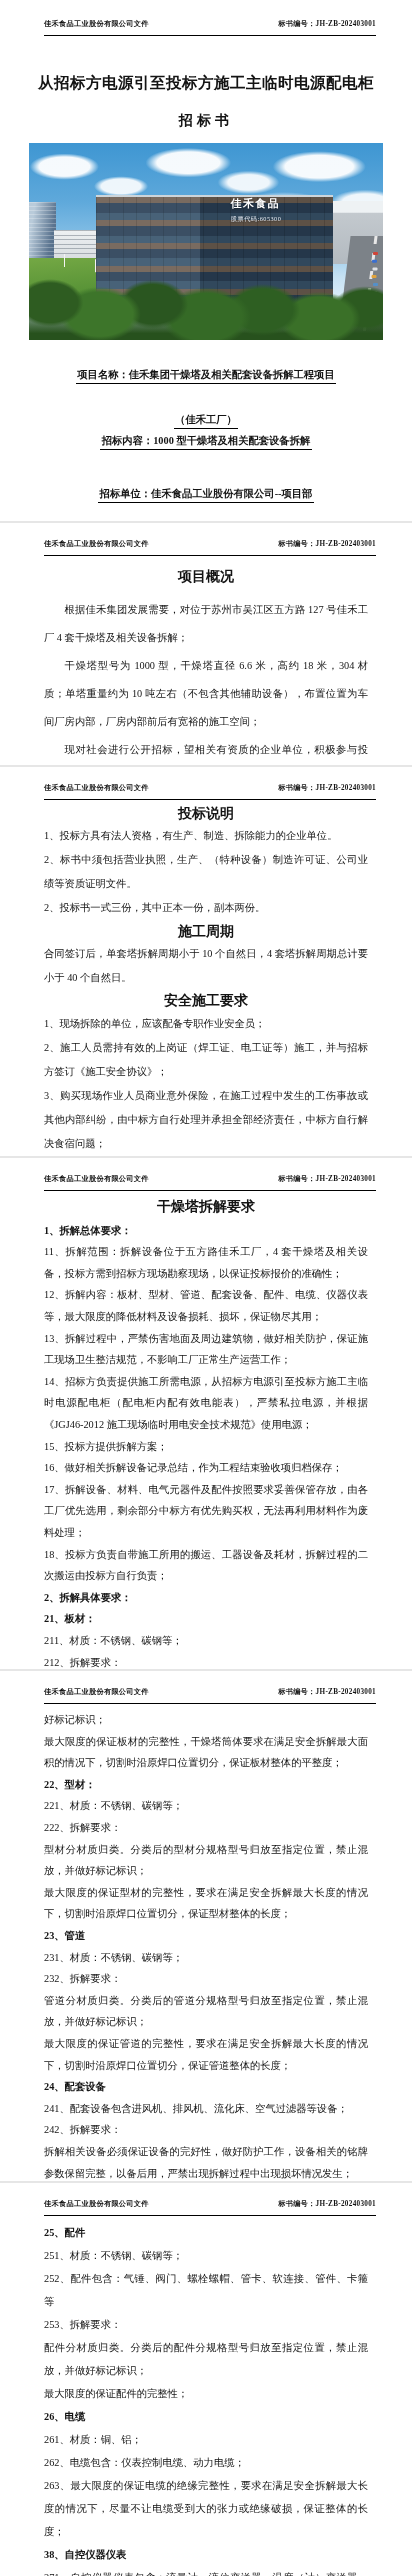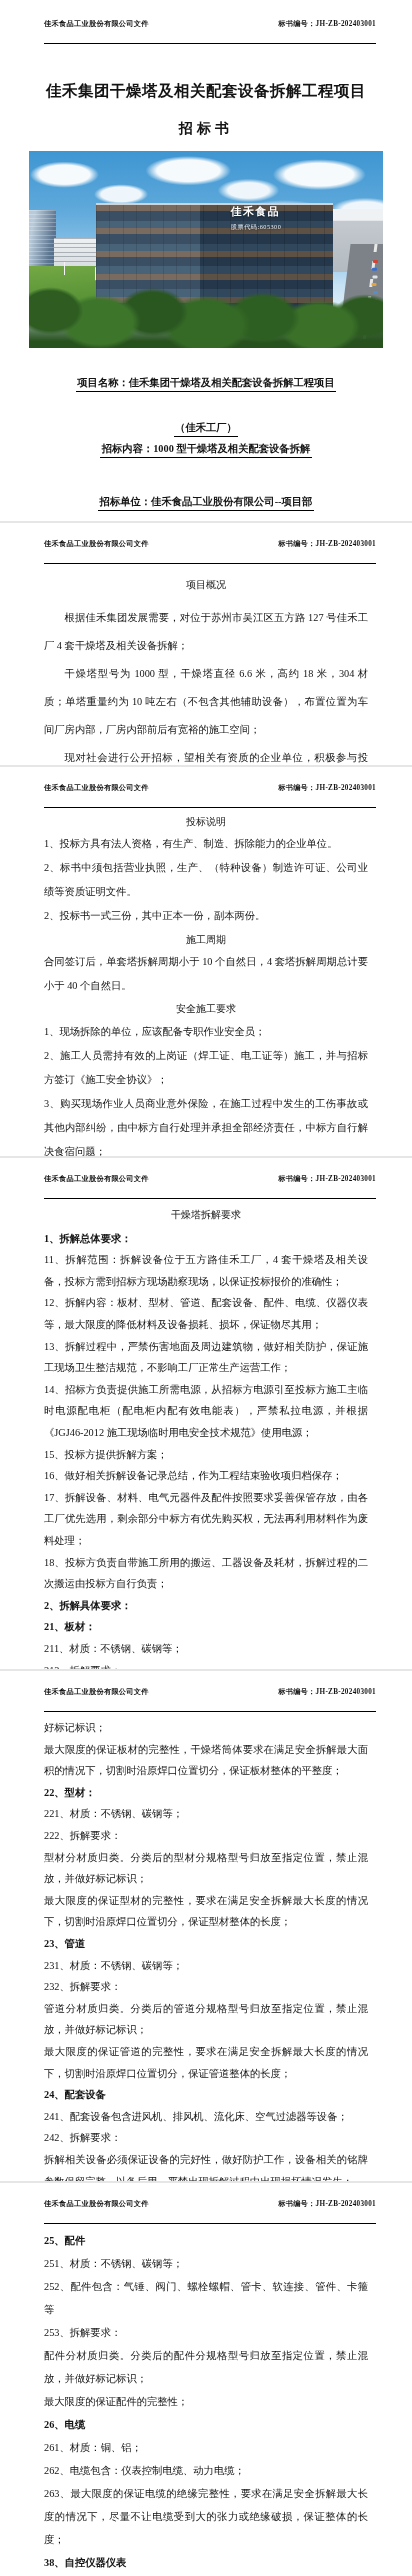--- a/index.html
+++ b/index.html
@@ -11,28 +11,28 @@
     -webkit-font-smoothing:antialiased;
   }
   .page{background:#ffffff;overflow:hidden;position:relative;margin-bottom:2.1px}
   #content-pages{display:contents}
   #content-pages .page:last-child{margin-bottom:0}
   .hp1{height:521px}.hp2{height:242px}.hp3{height:389px}
   .hp4{height:511px}.hp5{height:510px}.hp6{height:510px}
 
   .phdr{
     display:flex;justify-content:space-between;align-items:flex-end;
-    margin:15.5px 36px 0 44px;padding-bottom:14px;border-bottom:1.5px solid #000;
+    margin:15.5px 36px 0 44px;padding-bottom:6px;border-bottom:1.5px solid #000;
     font-size:7.2px;font-weight:700;letter-spacing:0.3px;
   }
   .pg1 .phdr{margin-top:18.5px}
 
   .pbody{margin:5.2px 44px 0 44px;font-size:10.3px}
   .blk{text-align:justify}
-  .h{text-align:center;font-size:10px;font-weight:400;line-height:17.5px;margin:2.1px 0;text-justify:none}
+  .h{text-align:center;font-size:14px;font-weight:700;line-height:17.5px;margin:2.1px 0;text-justify:none}
   .b{font-weight:700}
   .pi{text-indent:2em}
 
   .pg2 .blk{line-height:28px}
   .pg2 .h{margin:7.2px 0 5.2px}
   .pg3 .blk{line-height:24px}
   .pg3 .h{line-height:17.5px;margin:2.1px 0}
   .pg4 .blk,.pg5 .blk{line-height:21.6px}
   .pg6 .blk{line-height:23px}
 
@@ -91,21 +91,21 @@
 <body>
 
 
 
 
 <div class="page pg1 hp1">
   <div class="phdr">
     <span>佳禾食品工业股份有限公司文件</span>
     <span>标书编号：JH-ZB-202403001</span>
   </div>
-  <div class="cover-title">佳禾集团干燥塔及相关配套设备拆解工程项目</div>
+  <div class="cover-title">从招标方电源引至投标方施工主临时电源配电柜</div>
   <div class="cover-sub">招标书</div>
 
   <div class="photo">
     <div class="sky"></div>
     <div class="clouds"></div>
     <div class="tower"></div>
     <div class="bldg2"></div>
     <div class="lawn"></div>
     <div class="pole"></div>
     <div class="warehouse"></div>

